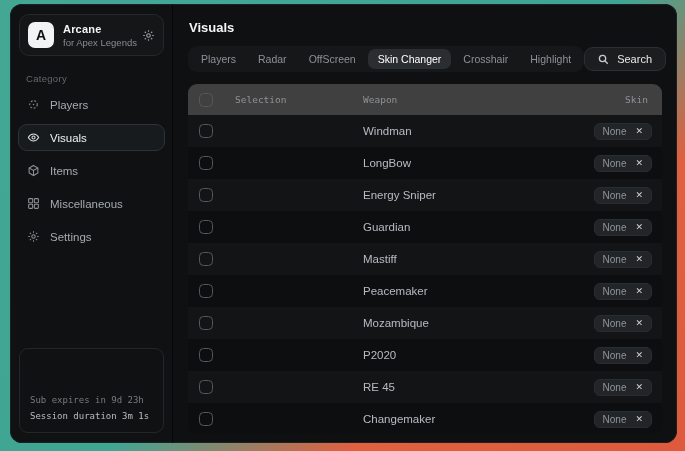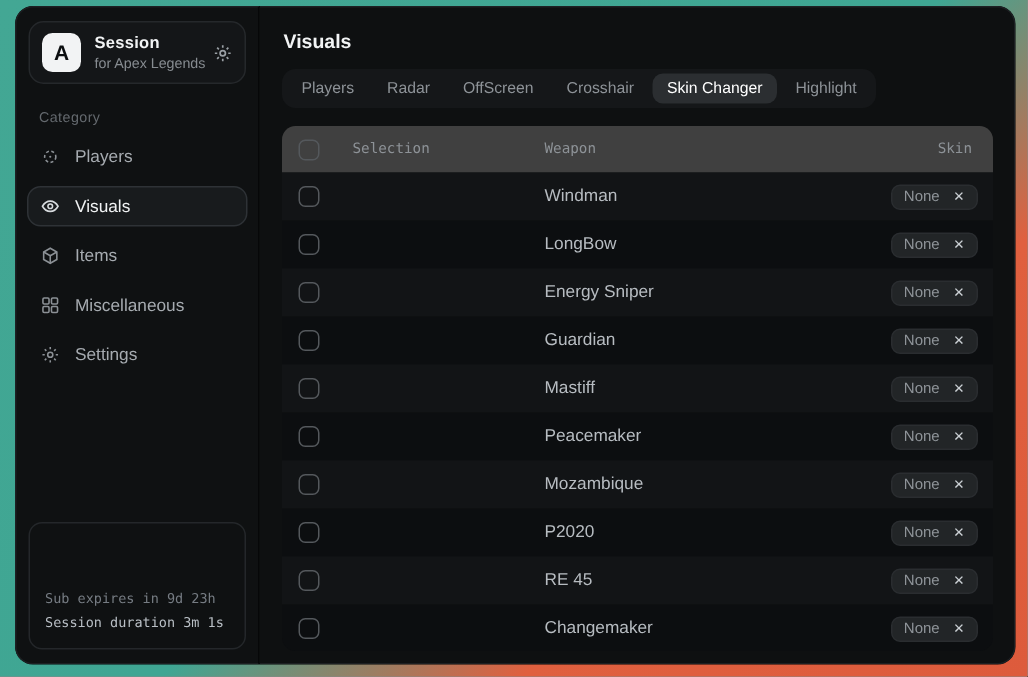--- a/index.html
+++ b/index.html
@@ -183,21 +183,21 @@
 </style>
 </head>
 <body>
 
 <div class="window">
 
   <aside class="sidebar">
     <div class="side-header">
       <div class="logo">A</div>
       <div class="titles">
-        <div class="app-title">Session</div>
+        <div class="app-title">Arcane</div>
         <div class="app-subtitle">for Apex Legends</div>
       </div>
       <span class="side-gear">
         <svg width="13" height="13" viewBox="0 0 16 16" fill="none" stroke="currentColor" stroke-width="1.4">
           <circle cx="8" cy="8" r="2.2"></circle>
           <path d="M8 1.5v2M8 12.5v2M1.5 8h2M12.5 8h2M3.4 3.4l1.4 1.4M11.2 11.2l1.4 1.4M12.6 3.4l-1.4 1.4M4.8 11.2l-1.4 1.4"></path>
         </svg>
       </span>
     </div>
 
@@ -262,24 +262,33 @@
   </aside>
 
   <section class="main">
     <div class="main-title">Visuals</div>
 
     <div class="toolbar">
       <div class="tabs">
           <div class="tab">Players</div>
           <div class="tab">Radar</div>
           <div class="tab">OffScreen</div>
+          <div class="tab active">Skin Changer</div>
           <div class="tab">Crosshair</div>
-          <div class="tab active">Skin Changer</div>
           <div class="tab">Highlight</div>
         </div>
+      <button class="search-btn">
+        <span class="sicon">
+          <svg width="11" height="11" viewBox="0 0 14 14" fill="none" stroke="currentColor" stroke-width="1.7">
+            <circle cx="5.8" cy="5.8" r="4"></circle>
+            <path d="M9 9l3.4 3.4"></path>
+          </svg>
+        </span>
+        <span>Search</span>
+      </button>
     </div>
 
     <div class="table">
       <div class="trow thead">
         <span class="checkbox"></span>
         <span>Selection</span>
         <span>Weapon</span>
         <span class="col-skin">Skin</span>
       </div>
     <div class="trow">

